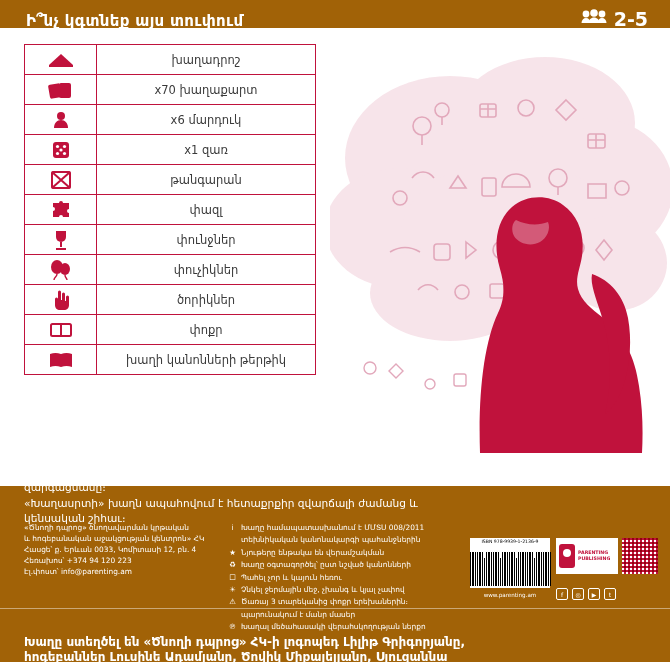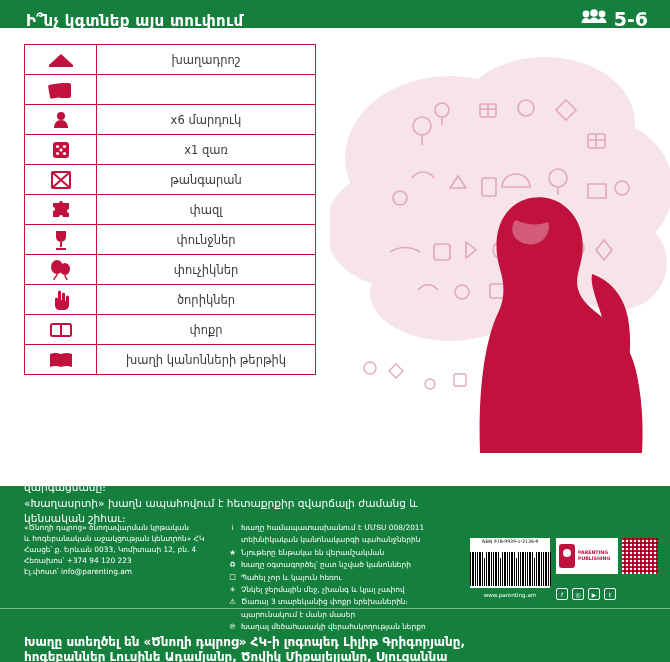--- a/index.html
+++ b/index.html
@@ -5,21 +5,21 @@
   html,body{margin:0;padding:0;}
   body{
     width:670px;height:662px;
     background:#ffffff;
     font-family:"DejaVu Sans", sans-serif;
     overflow:hidden;
   }
   .page{
     position:relative;
     width:670px;height:662px;
-    background:#15803d;
+    background:#a16207;
     overflow:hidden;
   }
   
   .header{
     position:absolute;left:0;top:0;width:670px;height:44px;
   }
   .header-title{
     position:absolute;left:26px;top:12px;
     color:#ffffff;font-size:15px;font-weight:bold;
     letter-spacing:.3px;
@@ -175,21 +175,21 @@
       <span>
         <svg width="26" height="16" viewBox="0 0 26 16">
           <circle cx="5" cy="5" r="3.4" fill="#fff"></circle>
           <path d="M0.5 14c0-3 2-5 4.5-5s4.5 2 4.5 5z" fill="#fff"></path>
           <circle cx="13" cy="4" r="3.8" fill="#fff"></circle>
           <path d="M7.6 14c0-3.3 2.4-5.6 5.4-5.6s5.4 2.3 5.4 5.6z" fill="#fff"></path>
           <circle cx="21" cy="5" r="3.4" fill="#fff"></circle>
           <path d="M16.5 14c0-3 2-5 4.5-5s4.5 2 4.5 5z" fill="#fff"></path>
         </svg>
       </span>
-      <span class="players-count">5-6</span>
+      <span class="players-count">2-5</span>
     </div>
     <div class="age-badge">7+</div>
   </div>
 
   <div class="panel">
 
     <div class="cloud">
       <svg width="340" height="420" viewBox="0 0 340 420">
 
         <g fill="#f7e3e9" opacity="0.95">
@@ -263,20 +263,21 @@
         </div>
         <div class="comp-label">խաղադրոշ</div>
       </div>
       <div class="comp-row">
         <div class="comp-icon">
           <svg width="26" height="18" viewBox="0 0 26 18">
               <rect x="1" y="3" width="12" height="14" rx="2" fill="#c0123c" transform="rotate(-10 7 10)"></rect>
               <rect x="11" y="2" width="12" height="15" rx="2" fill="#c0123c"></rect>
             </svg>
         </div>
+        <div class="comp-label">x70 խաղաքարտ</div>
       </div>
       <div class="comp-row">
         <div class="comp-icon">
           <svg width="20" height="18" viewBox="0 0 20 18">
               <circle cx="10" cy="5" r="4" fill="#c0123c"></circle>
               <path d="M3 17c0-5 3-8 7-8s7 3 7 8z" fill="#c0123c"></path>
             </svg>
         </div>
         <div class="comp-label">x6 մարդուկ</div>
       </div>

